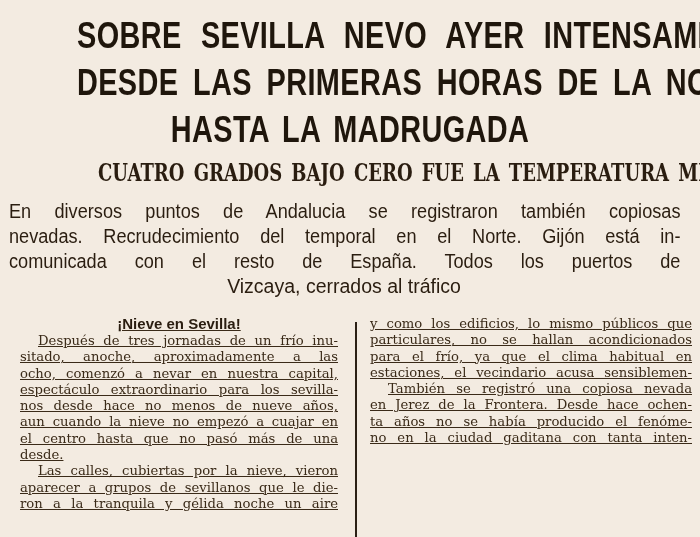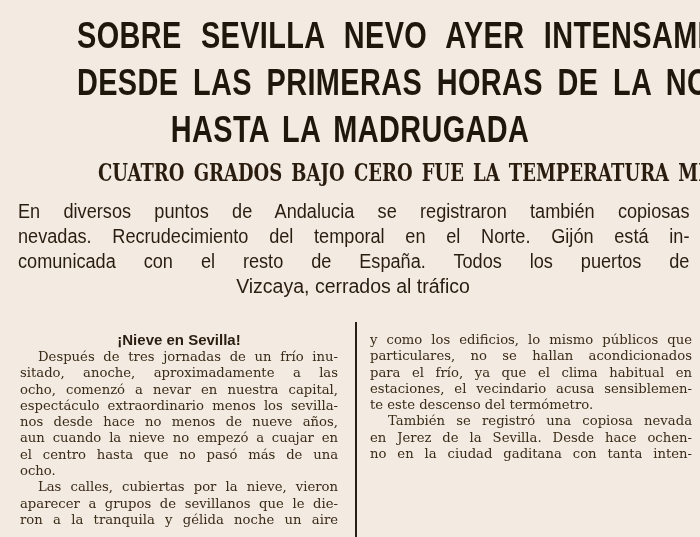--- a/index.html
+++ b/index.html
@@ -52,21 +52,21 @@
       line-height: 30px;
       color: #2a1d10;
       transform: scaleX(0.72);
       transform-origin: center top;
       white-space: nowrap;
       word-spacing: 4px;
     }
 
     .deck {
       position: absolute;
-      left: 18px;
+      left: 9px;
       top: 199px;
       width: 670px;
       font-family: "Liberation Sans", sans-serif;
       font-size: 19.5px;
       line-height: 25px;
       color: #2a1d10;
     }
     .deck-line {
       display: block;
       white-space: nowrap;
@@ -79,25 +79,26 @@
     .deck-line.center {
       text-align: center;
       text-align-last: center;
       transform-origin: center top;
       width: 670px;
       transform: scaleX(1);
     }
 
     .col {
       position: absolute;
-      top: 332px;
+      top: 316px;
       font-family: "DejaVu Serif", serif;
       font-size: 13.2px;
       line-height: 16.3px;
       color: #3a2a18;
+      text-decoration: underline;
     }
     .col-left { left: 20px; width: 318px; }
     .col-right { left: 370px; width: 322px; }
     .col-title {
       text-align: center;
       font-family: "Liberation Sans", sans-serif;
       font-weight: bold;
       font-size: 15px;
       line-height: 16px;
       color: #2a1d10;
@@ -139,36 +140,36 @@
     <span class="deck-line">nevadas. Recrudecimiento del temporal en el Norte. Gijón está in-</span>
     <span class="deck-line">comunicada con el resto de España. Todos los puertos de</span>
     <span class="deck-line center">Vizcaya, cerrados al tráfico</span>
   </div>
 
   <div class="col col-left">
     <div class="col-title">¡Nieve en Sevilla!</div>
     <span class="col-line indent">Después de tres jornadas de un frío inu-</span>
     <span class="col-line">sitado, anoche, aproximadamente a las</span>
     <span class="col-line">ocho, comenzó a nevar en nuestra capital,</span>
-    <span class="col-line">espectáculo extraordinario menos los sevilla-</span>
+    <span class="col-line">espectáculo extraordinario para los sevilla-</span>
     <span class="col-line">nos desde hace no menos de nueve años,</span>
     <span class="col-line">aun cuando la nieve no empezó a cuajar en</span>
     <span class="col-line">el centro hasta que no pasó más de una</span>
-    <span class="col-line last">ocho.</span>
+    <span class="col-line last">desde.</span>
     <span class="col-line indent">Las calles, cubiertas por la nieve, vieron</span>
     <span class="col-line">aparecer a grupos de sevillanos que le die-</span>
     <span class="col-line">ron a la tranquila y gélida noche un aire</span>
   </div>
 
   <div class="divider"></div>
 
   <div class="col col-right">
     <span class="col-line">y como los edificios, lo mismo públicos que</span>
     <span class="col-line">particulares, no se hallan acondicionados</span>
     <span class="col-line">para el frío, ya que el clima habitual en</span>
     <span class="col-line">estaciones, el vecindario acusa sensiblemen-</span>
-    <span class="col-line last">te este descenso del termómetro.</span>
     <span class="col-line indent">También se registró una copiosa nevada</span>
-    <span class="col-line">en Jerez de la Sevilla. Desde hace ochen-</span>
+    <span class="col-line">en Jerez de la Frontera. Desde hace ochen-</span>
+    <span class="col-line">ta años no se había producido el fenóme-</span>
     <span class="col-line">no en la ciudad gaditana con tanta inten-</span>
   </div>
 
 </div>
 
 </body></html>

